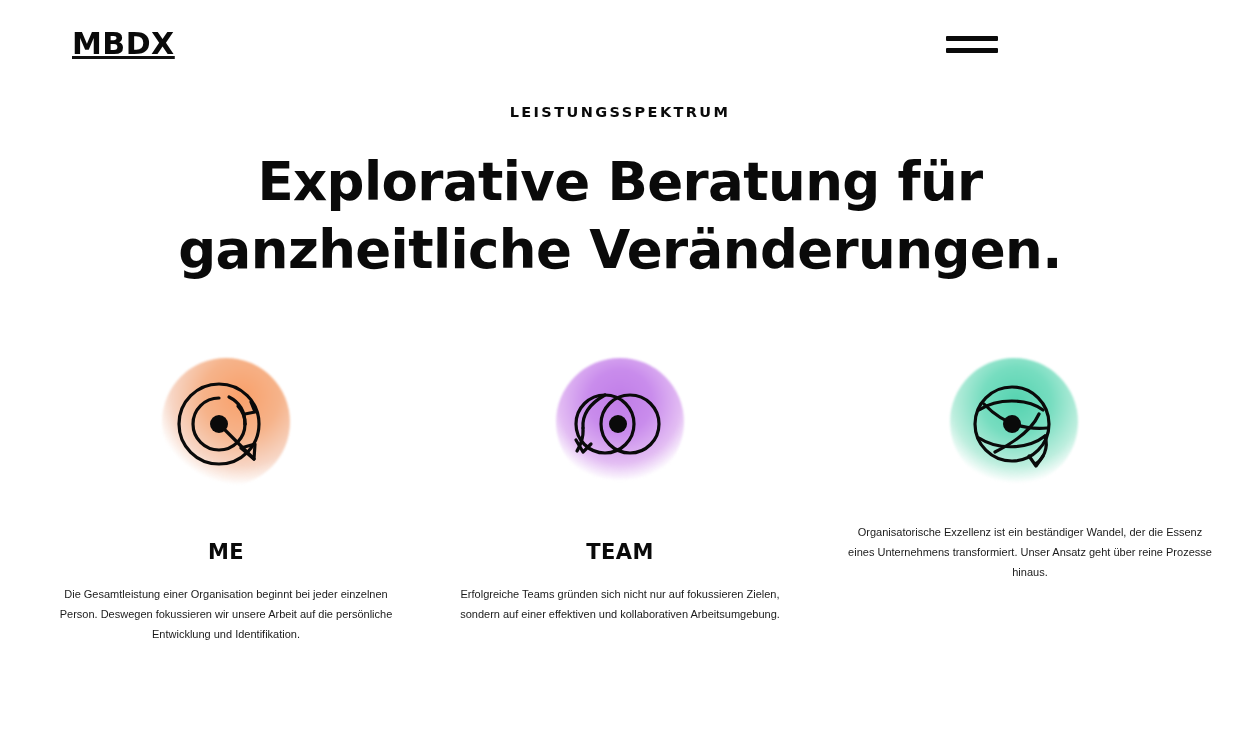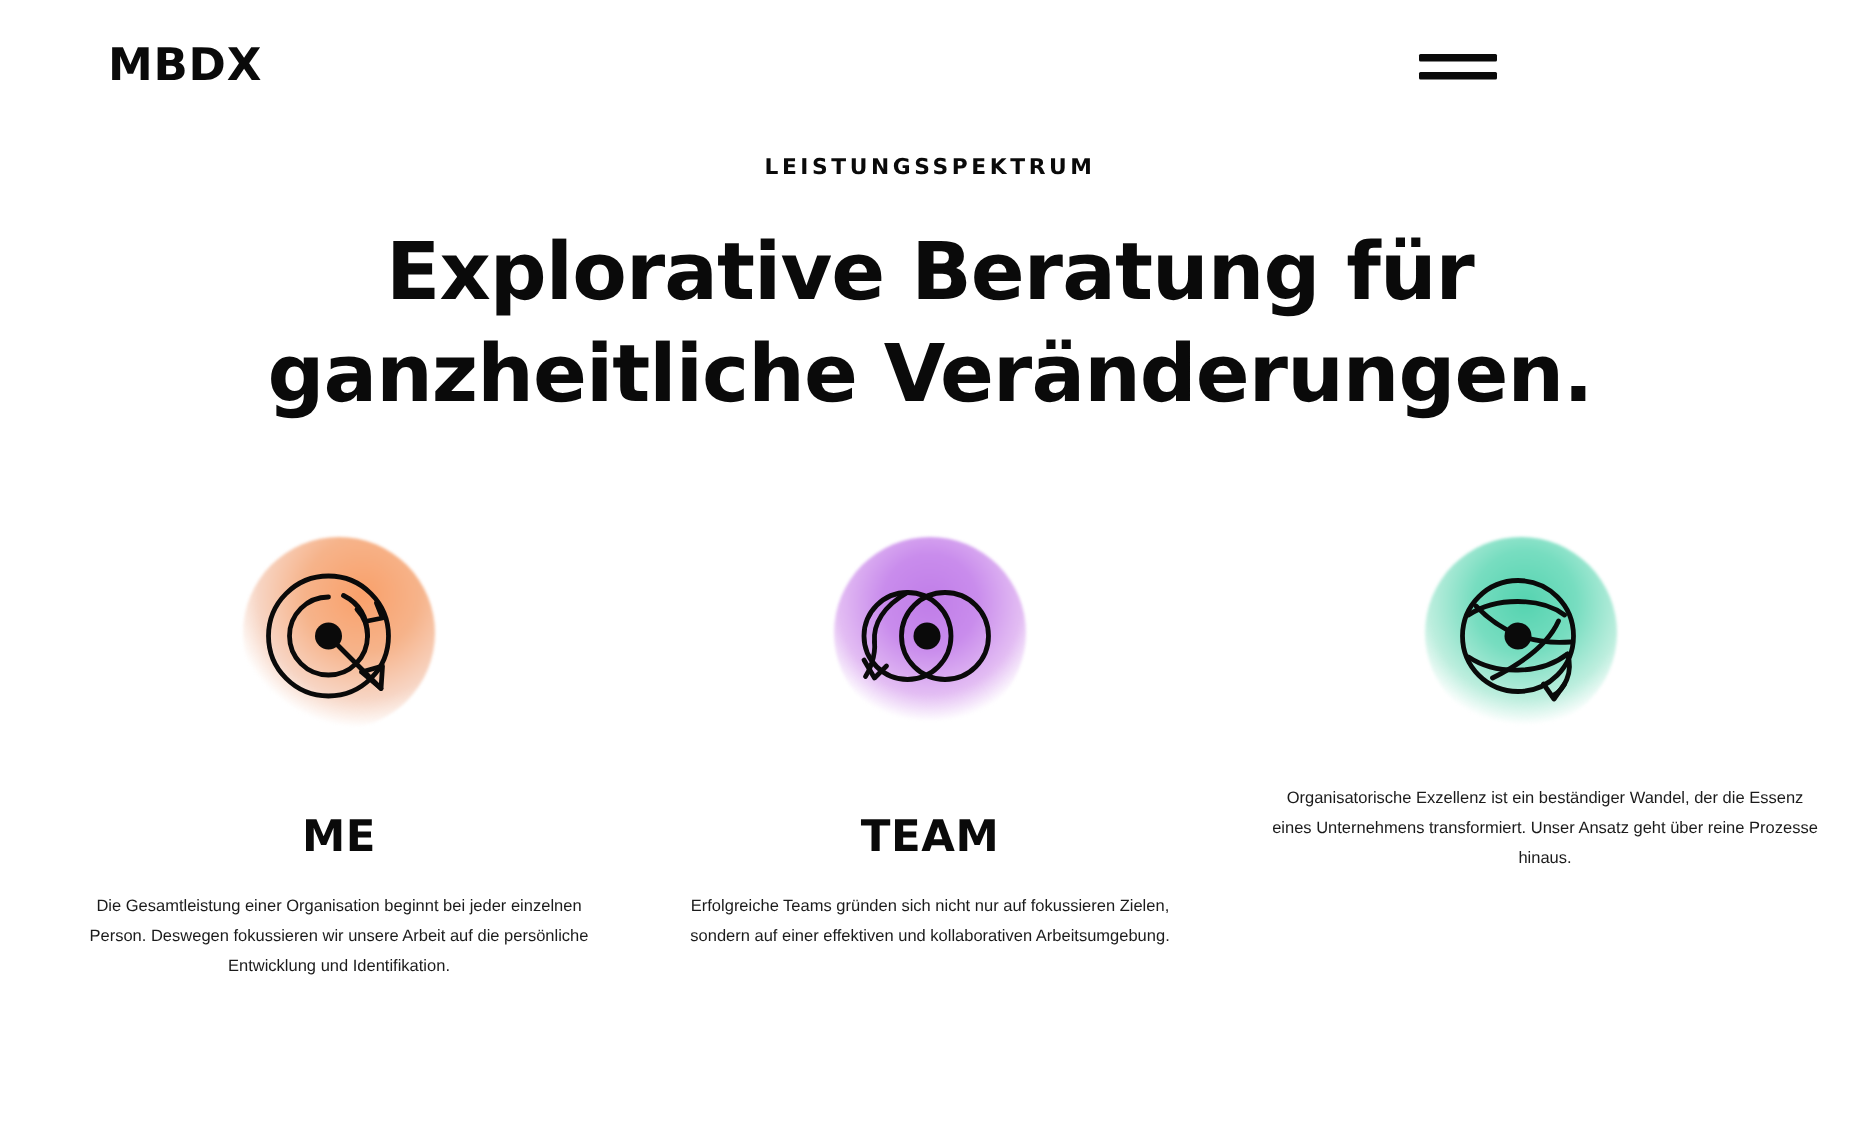--- a/index.html
+++ b/index.html
@@ -23,20 +23,21 @@
   
   .site-header {
     position: absolute;
     top: 0; left: 0;
     width: 1070px;
     height: 88px;
     display: flex;
     align-items: center;
     justify-content: space-between;
     padding: 0 72px 0 72px;
+    text-decoration: underline;
   }
 
   .logo {
     font-family: "DejaVu Sans", sans-serif;
     font-weight: 700;
     font-size: 30px;
     letter-spacing: 0.5px;
     color: #0a0a0a;
     line-height: 1;
     user-select: none;
@@ -143,21 +144,21 @@
   .icon-svg {
     position: relative;
     width: 150px;
     height: 150px;
   }
 
   .card-title {
     margin-top: 38px;
     font-family: "DejaVu Sans", sans-serif;
     font-weight: 700;
-    font-size: 29px;
+    font-size: 21px;
     letter-spacing: 0.4px;
     color: #0a0a0a;
     text-transform: uppercase;
   }
 
   .card-text {
     margin-top: 20px;
     font-size: 11px;
     line-height: 1.84;
     color: #1b1b1b;

